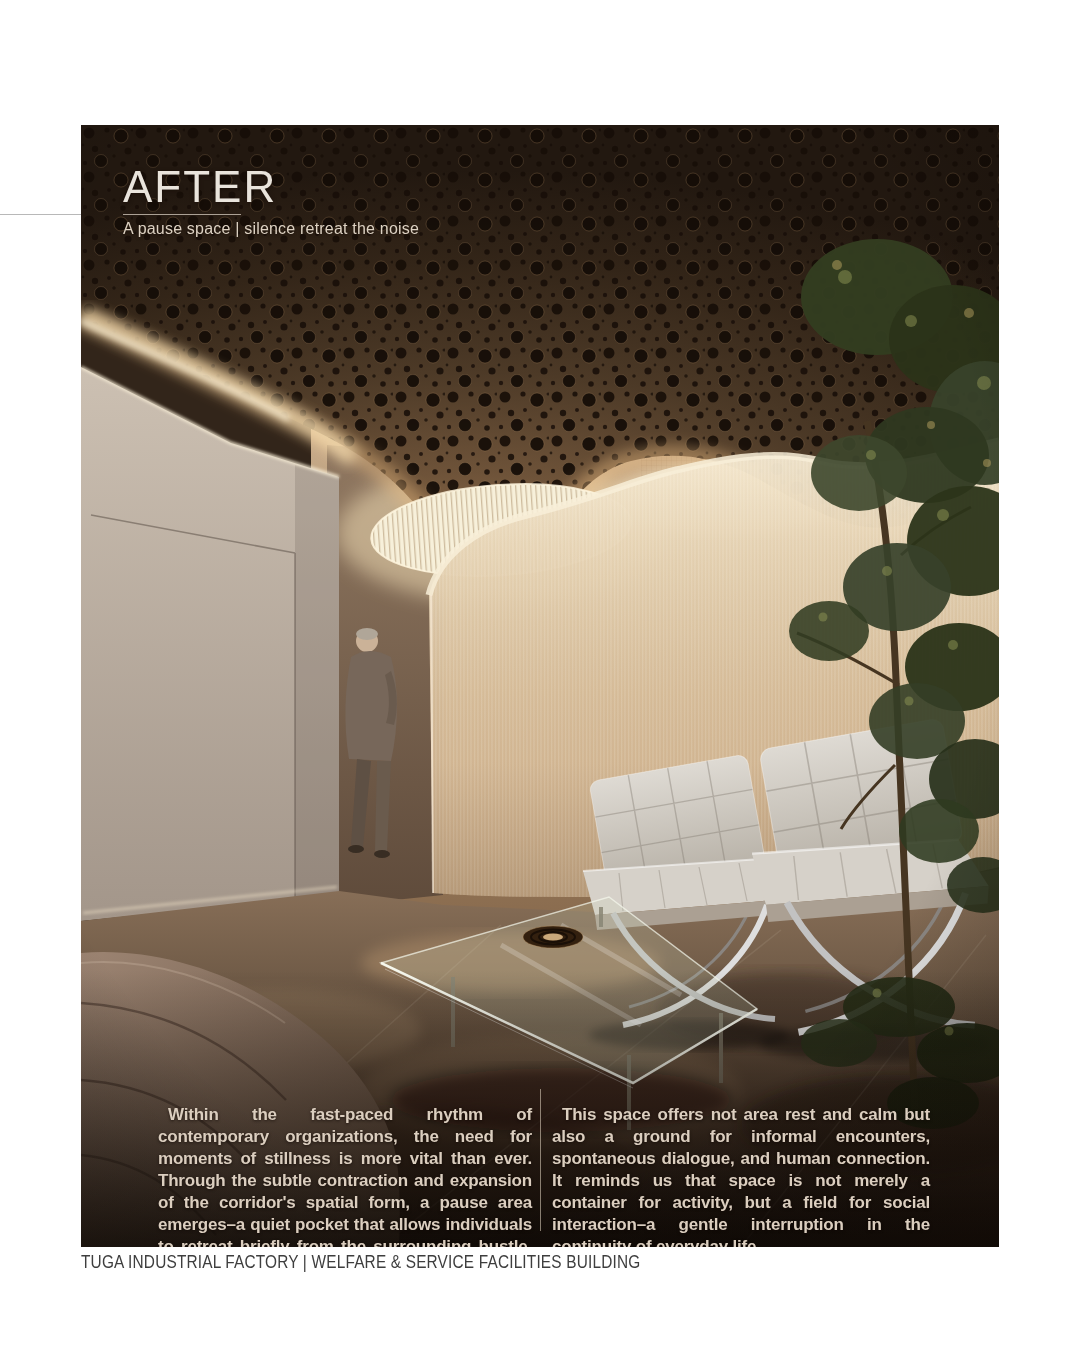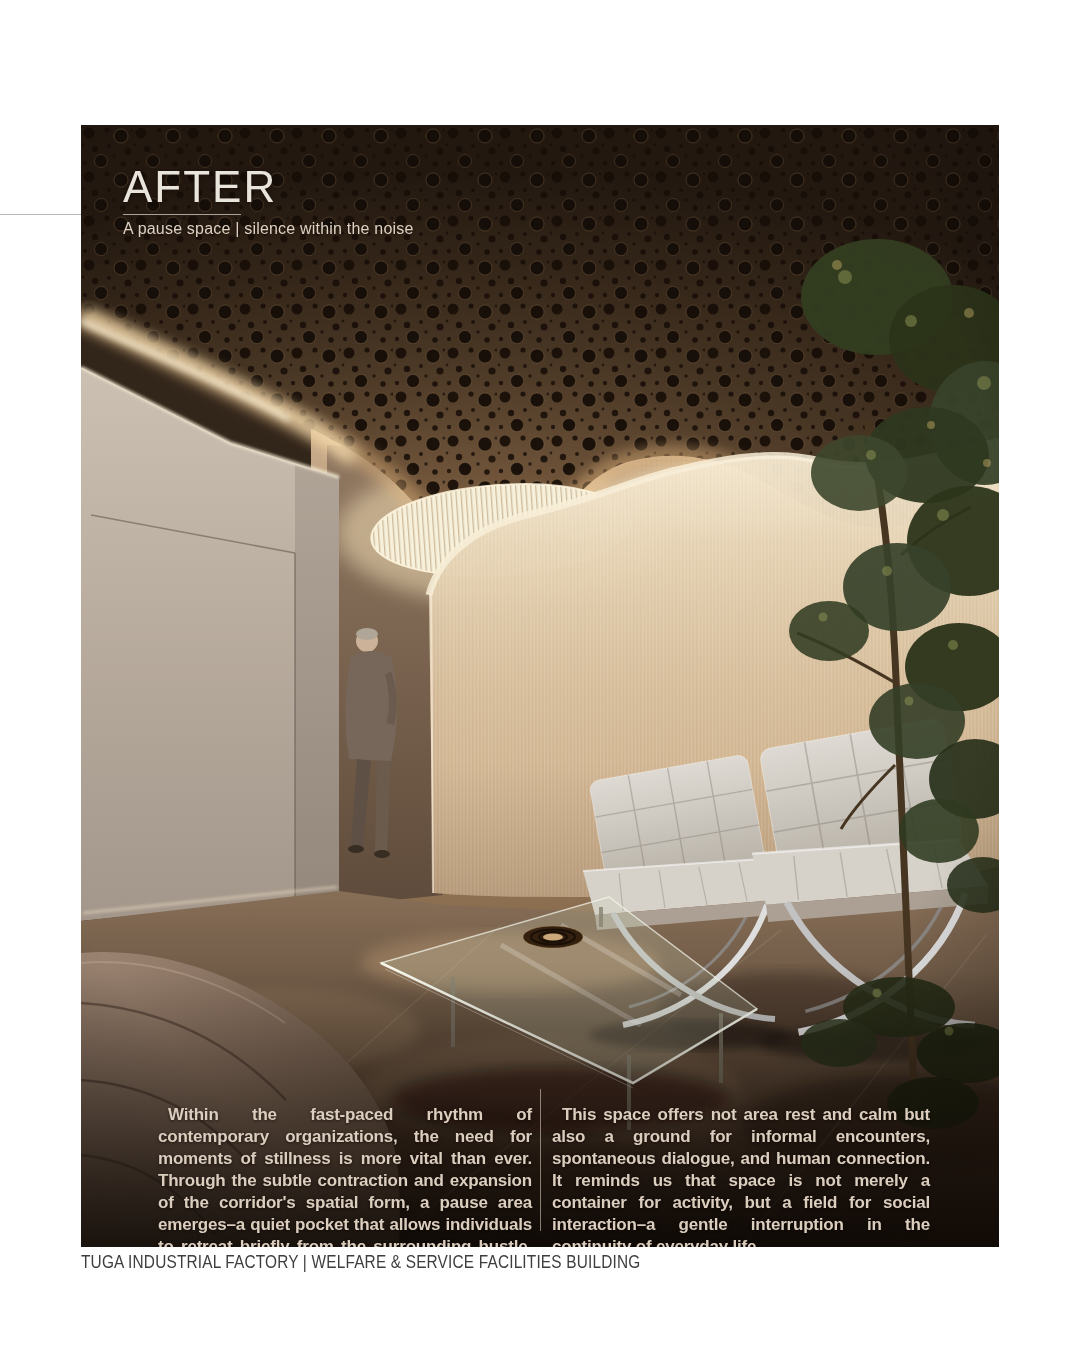--- a/index.html
+++ b/index.html
@@ -316,21 +316,21 @@
         </g>
       </g>
 
       <rect x="0" y="845" width="918" height="277" fill="url(#shadeGrad)"></rect>
       <rect x="0" y="0" width="918" height="1122" fill="url(#vign)"></rect>
     </svg>
 
     <div class="title-block">
       <div class="hero-title">AFTER</div>
       <div class="title-rule"></div>
-      <div class="hero-subtitle">A pause space | silence within the noise</div>
+      <div class="hero-subtitle">A pause space | silence retreat the noise</div>
     </div>
 
     <p class="caption caption-left">Within the fast-paced rhythm of contemporary organizations, the need for moments of stillness is more vital than ever. Through the subtle contraction and expansion of the corridor's spatial form, a pause area emerges–a quiet pocket that allows individuals to retreat briefly from the surrounding bustle.</p>
     <div class="caption-divider"></div>
     <p class="caption caption-right">This space offers not area rest and calm but also a ground for informal encounters, spontaneous dialogue, and human connection. It reminds us that space is not merely a container for activity, but a field for social interaction–a gentle interruption in the continuity of everyday life.</p>
 
   </figure>
 
   <footer class="footer">TUGA INDUSTRIAL FACTORY | WELFARE &amp; SERVICE FACILITIES BUILDING</footer>
 

